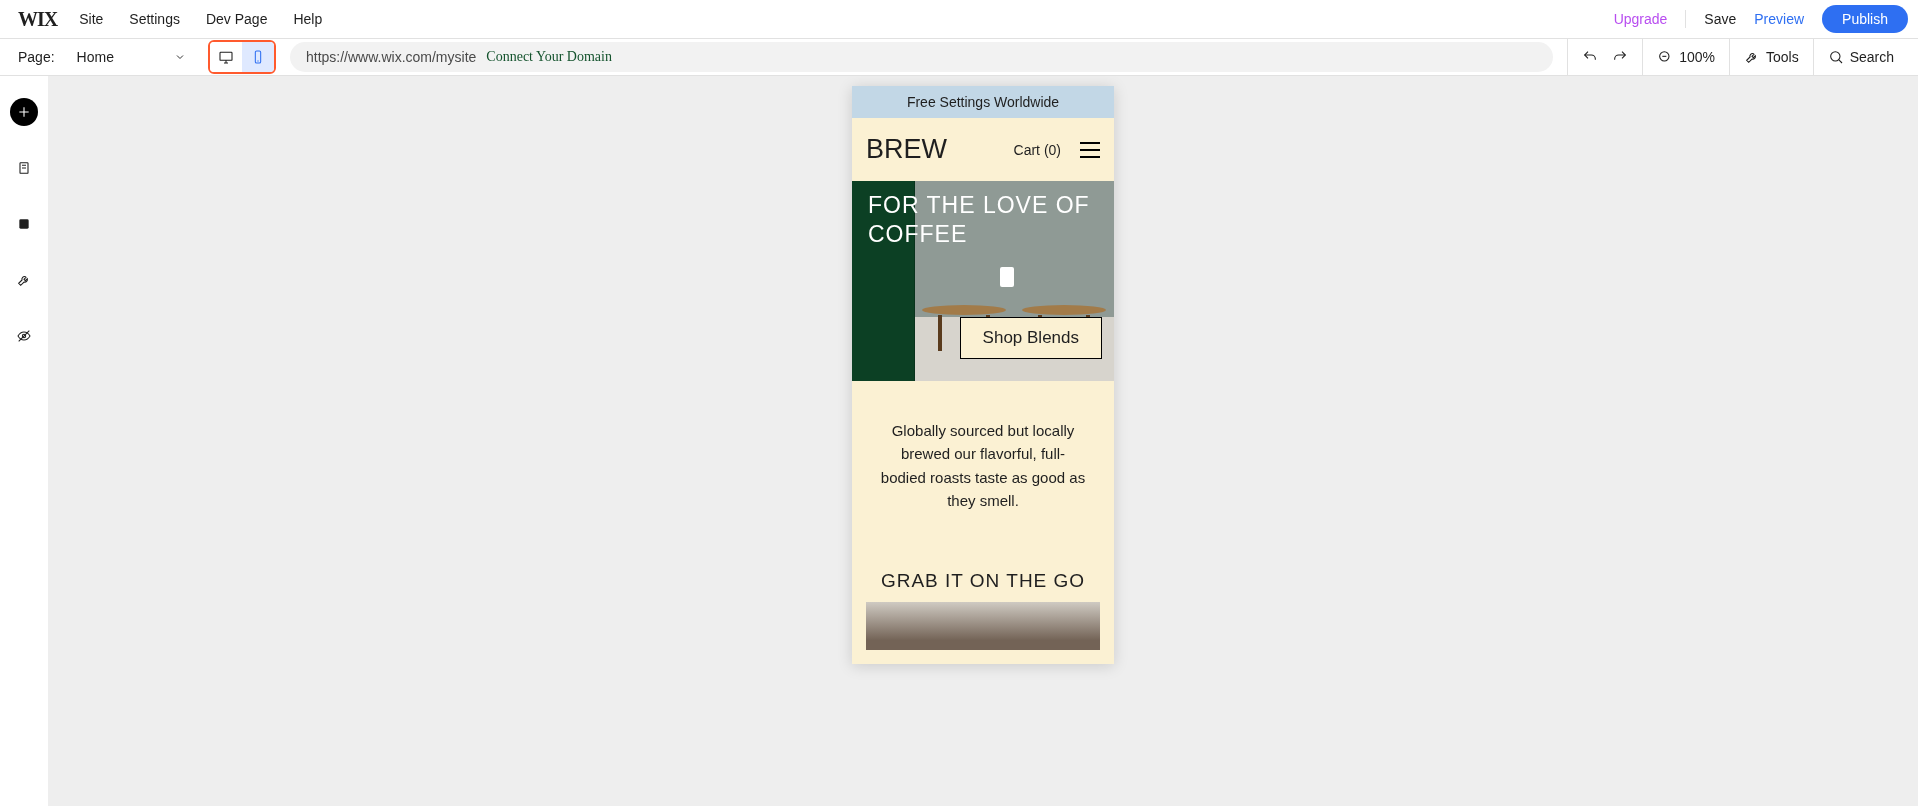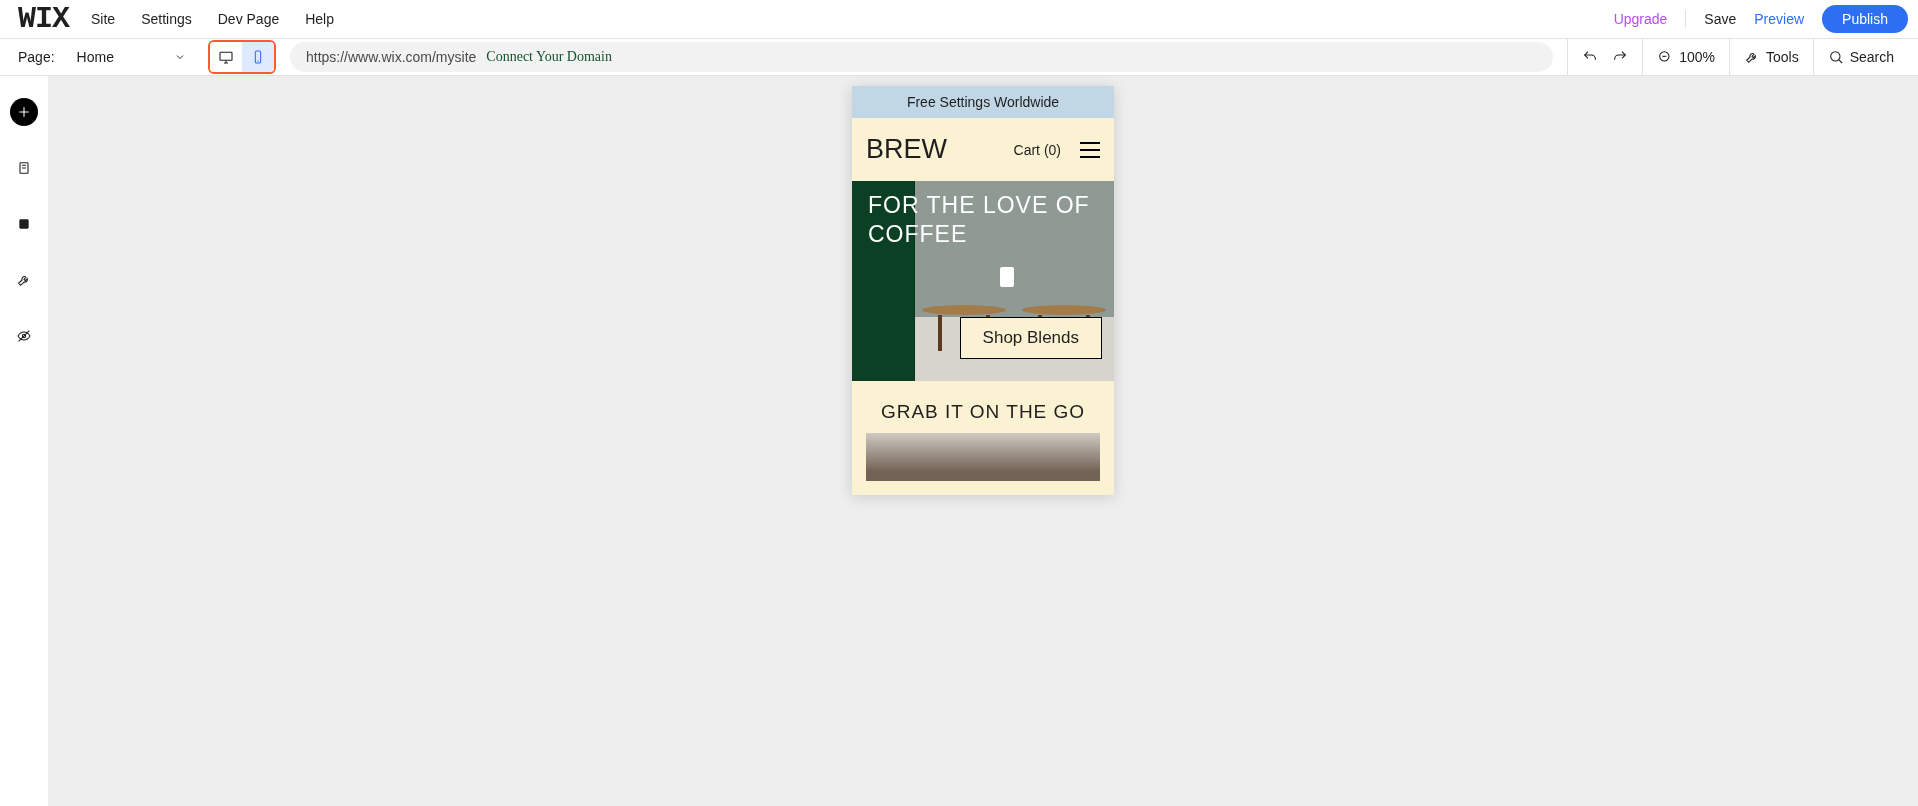--- a/index.html
+++ b/index.html
@@ -14,21 +14,21 @@
     --frame-shadow:rgba(0,0,0,.15);
     --cream:#fbf1d3;
     --topstrip:#c2d7e6;
     --hero-overlay:rgba(0,0,0,.05);
   }
   html,body{margin:0;padding:0;height:100%;font-family:"Helvetica Neue",Arial,sans-serif;color:var(--text);}
   body{width:1918px;height:806px;overflow:hidden;background:#fff;}
 
   
   .appbar{display:flex;align-items:center;height:38px;border-bottom:1px solid var(--border);padding:0 10px 0 18px;}
-  .logo{font-family:Liberation Mono, monospace;font-weight:900;font-size:30px;letter-spacing:-1px;}
+  .logo{font-family:Liberation Serif, serif;font-weight:900;font-size:20px;letter-spacing:-1px;}
   .topmenu{display:flex;gap:26px;margin-left:22px;font-size:14px;}
   .topmenu span{cursor:pointer;}
   .topright{margin-left:auto;display:flex;align-items:center;gap:18px;font-size:14px;}
   .vdiv{width:1px;height:18px;background:var(--border);}
   .btn-publish{background:var(--publish);color:#fff;border:none;border-radius:20px;padding:6px 20px;font-size:14px;cursor:pointer;}
   .link-upgrade{color:var(--purple);}
   .link-preview{color:var(--preview);}
 
   
   .toolbar{display:flex;align-items:center;height:36px;border-bottom:1px solid var(--border);padding:0 10px 0 18px;gap:14px;}
@@ -221,19 +221,20 @@
           </div>
         <div class="table t2">
             <div class="top"></div>
             <div class="leg l1"></div>
             <div class="leg l2"></div>
           </div>
         <div class="cup"></div>
         <h2>FOR THE LOVE OF COFFEE</h2>
         <div class="cta">Shop Blends</div>
       </div>
+      <div class="intro">Globally sourced but locally brewed our flavorful, full-bodied roasts taste as good as they smell.</div>
       <div class="grab">GRAB IT ON THE GO</div>
       <div class="grab-img">
         <div class="ph"></div>
       </div>
     </div>
   </div>
 </div>
 
 </body></html>

